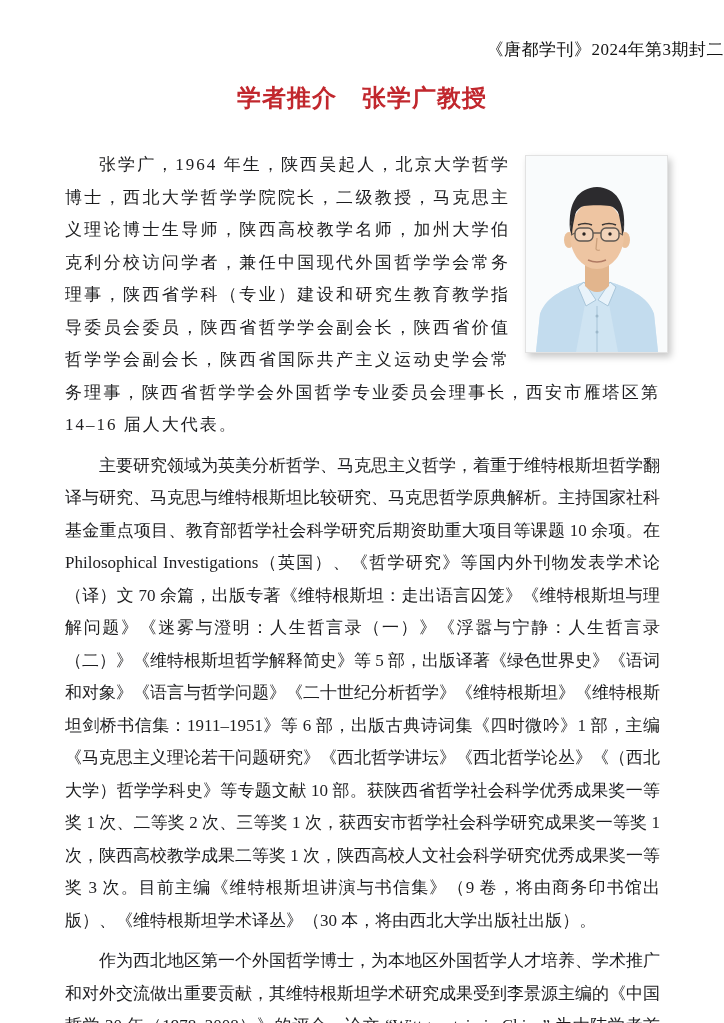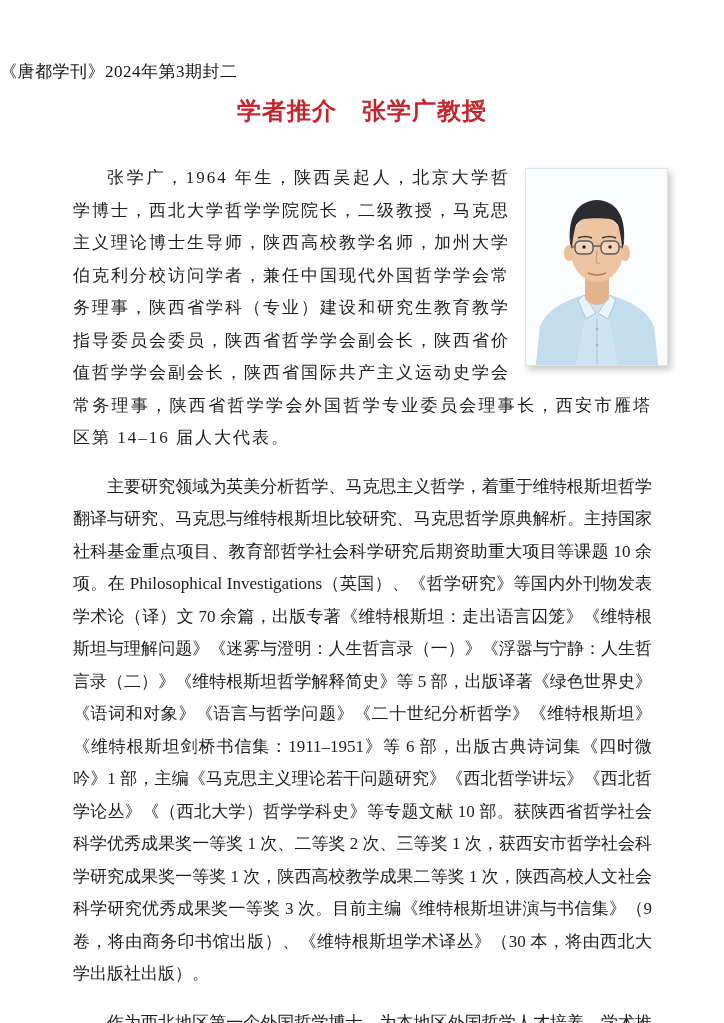--- a/index.html
+++ b/index.html
@@ -7,43 +7,43 @@
     position: relative;
     width: 724px;
     height: 1023px;
     background: #ffffff;
     font-family: "Liberation Serif", "DejaVu Serif", serif;
     color: #1d1d1f;
     overflow: hidden;
     box-sizing: border-box;
   }
   .header-line {
-    padding-top: 60px;
-    text-align: left;
+    padding-top: 38px;
+    text-align: right;
     font-size: 17px;
     color: #141414;
     letter-spacing: 0.5px;
   }
   .main-title {
-    margin-top: 12px;
+    margin-top: 21px;
     text-align: center;
     font-size: 24px;
     font-weight: bold;
     color: #c1272d;
     letter-spacing: 1px;
   }
   .content {
     margin: 35px 56px 0 57px;
     font-size: 17px;
     line-height: 32.5px;
     text-align: justify;
     color: #1d1d1f;
   }
   .content p {
-    margin: 16px;
+    margin: 8px;
     text-indent: 2em;
   }
   .content p.p-bio { letter-spacing: 2px; }
   .italic { }
   .photo-frame {
     float: right;
     width: 141px;
     height: 196px;
     margin: 6px 0 14px 15px;
     background: #fcfdfe;

